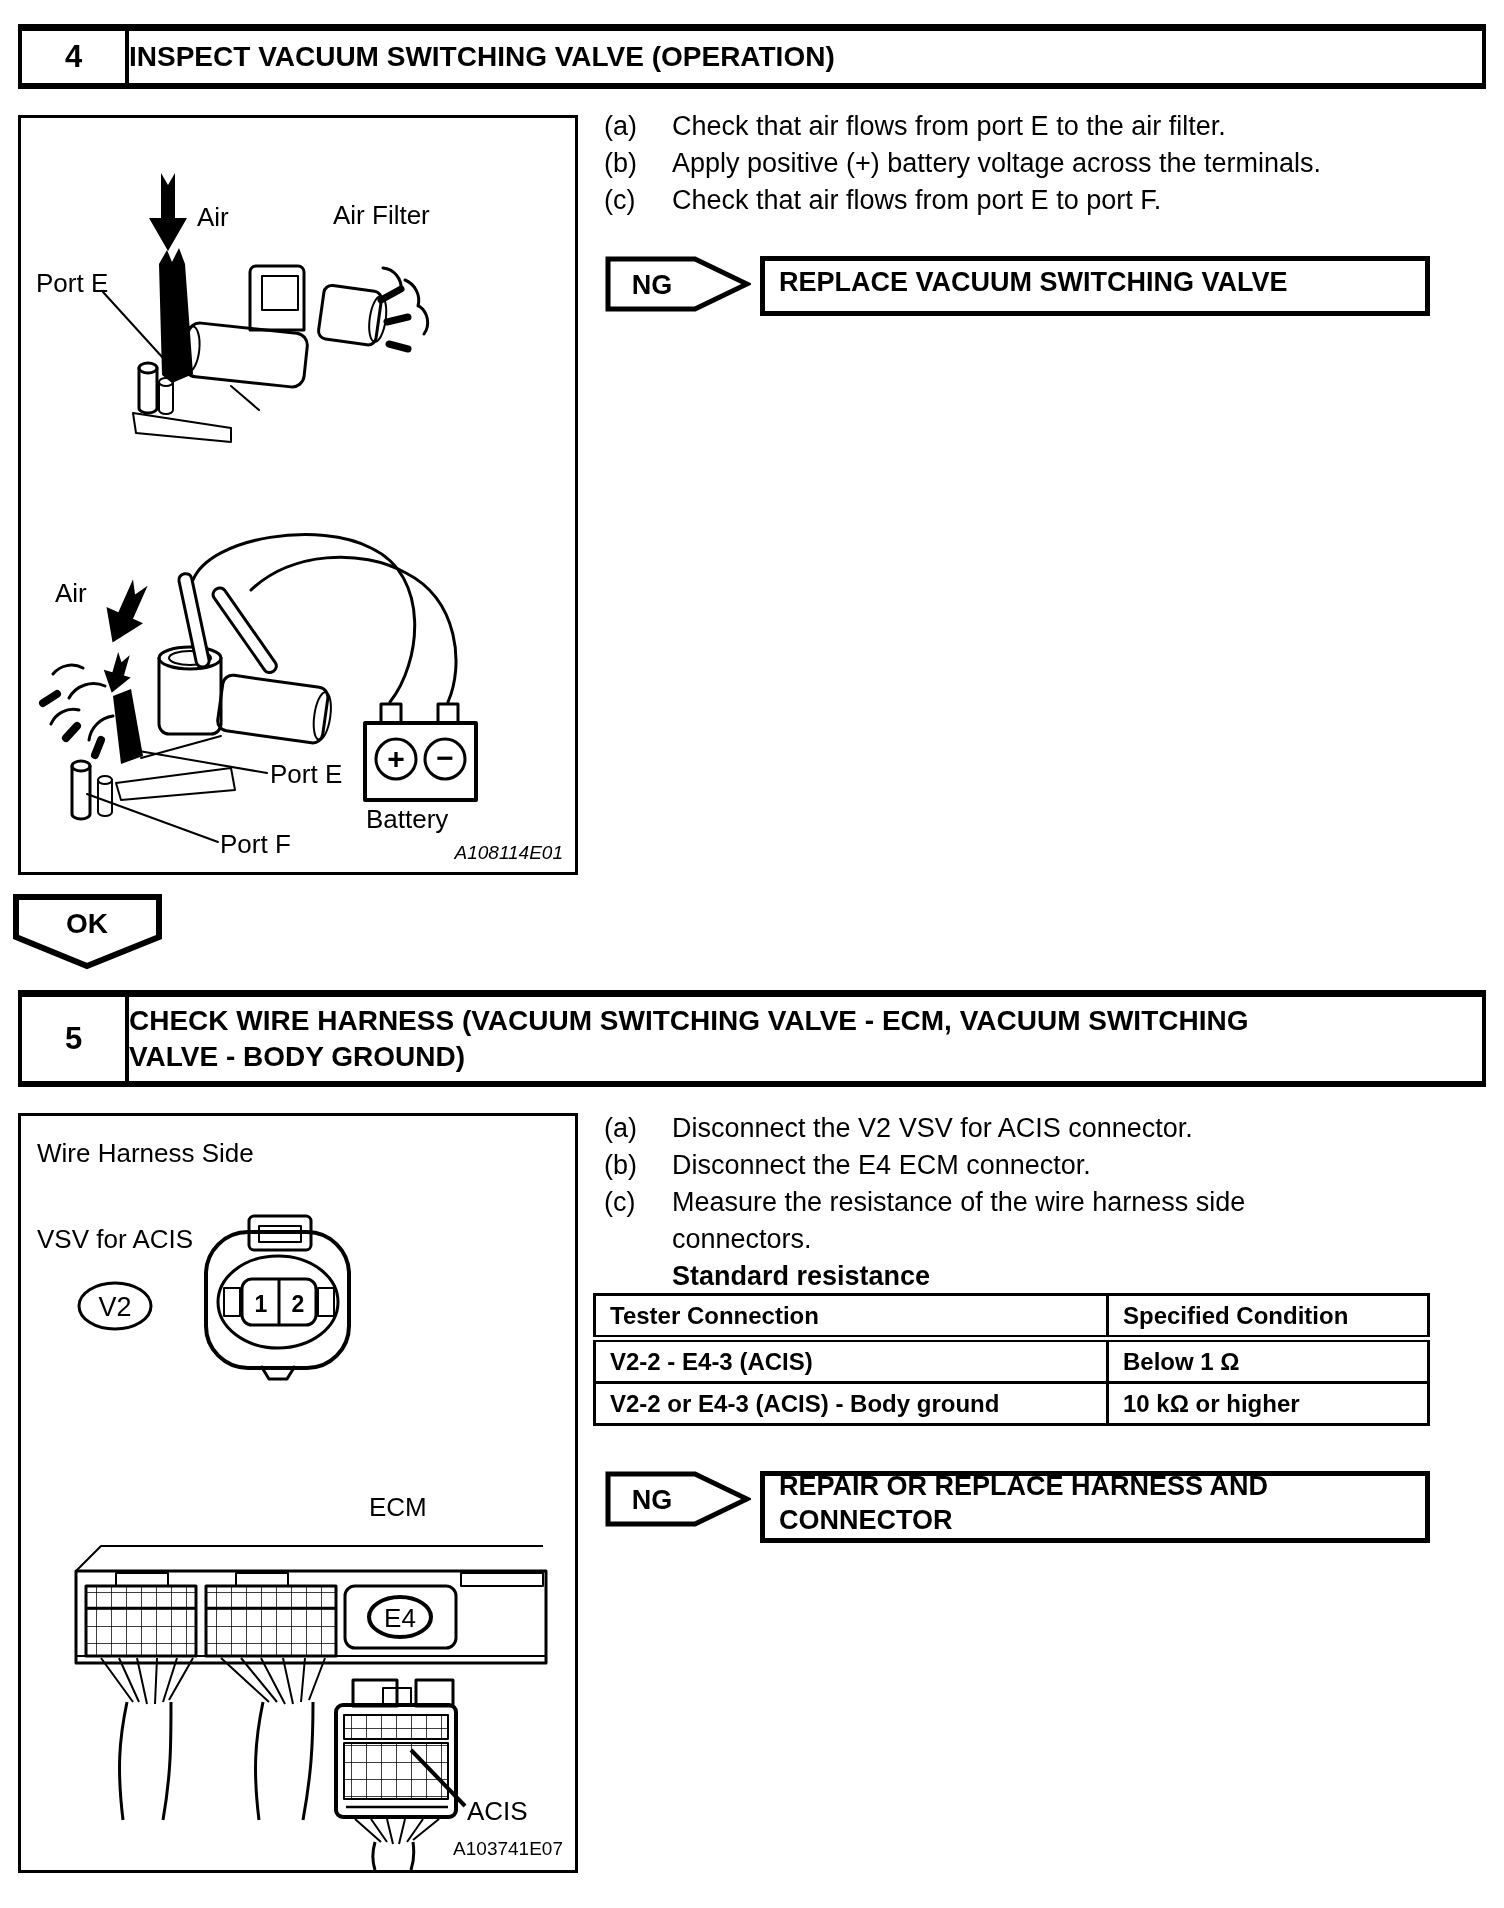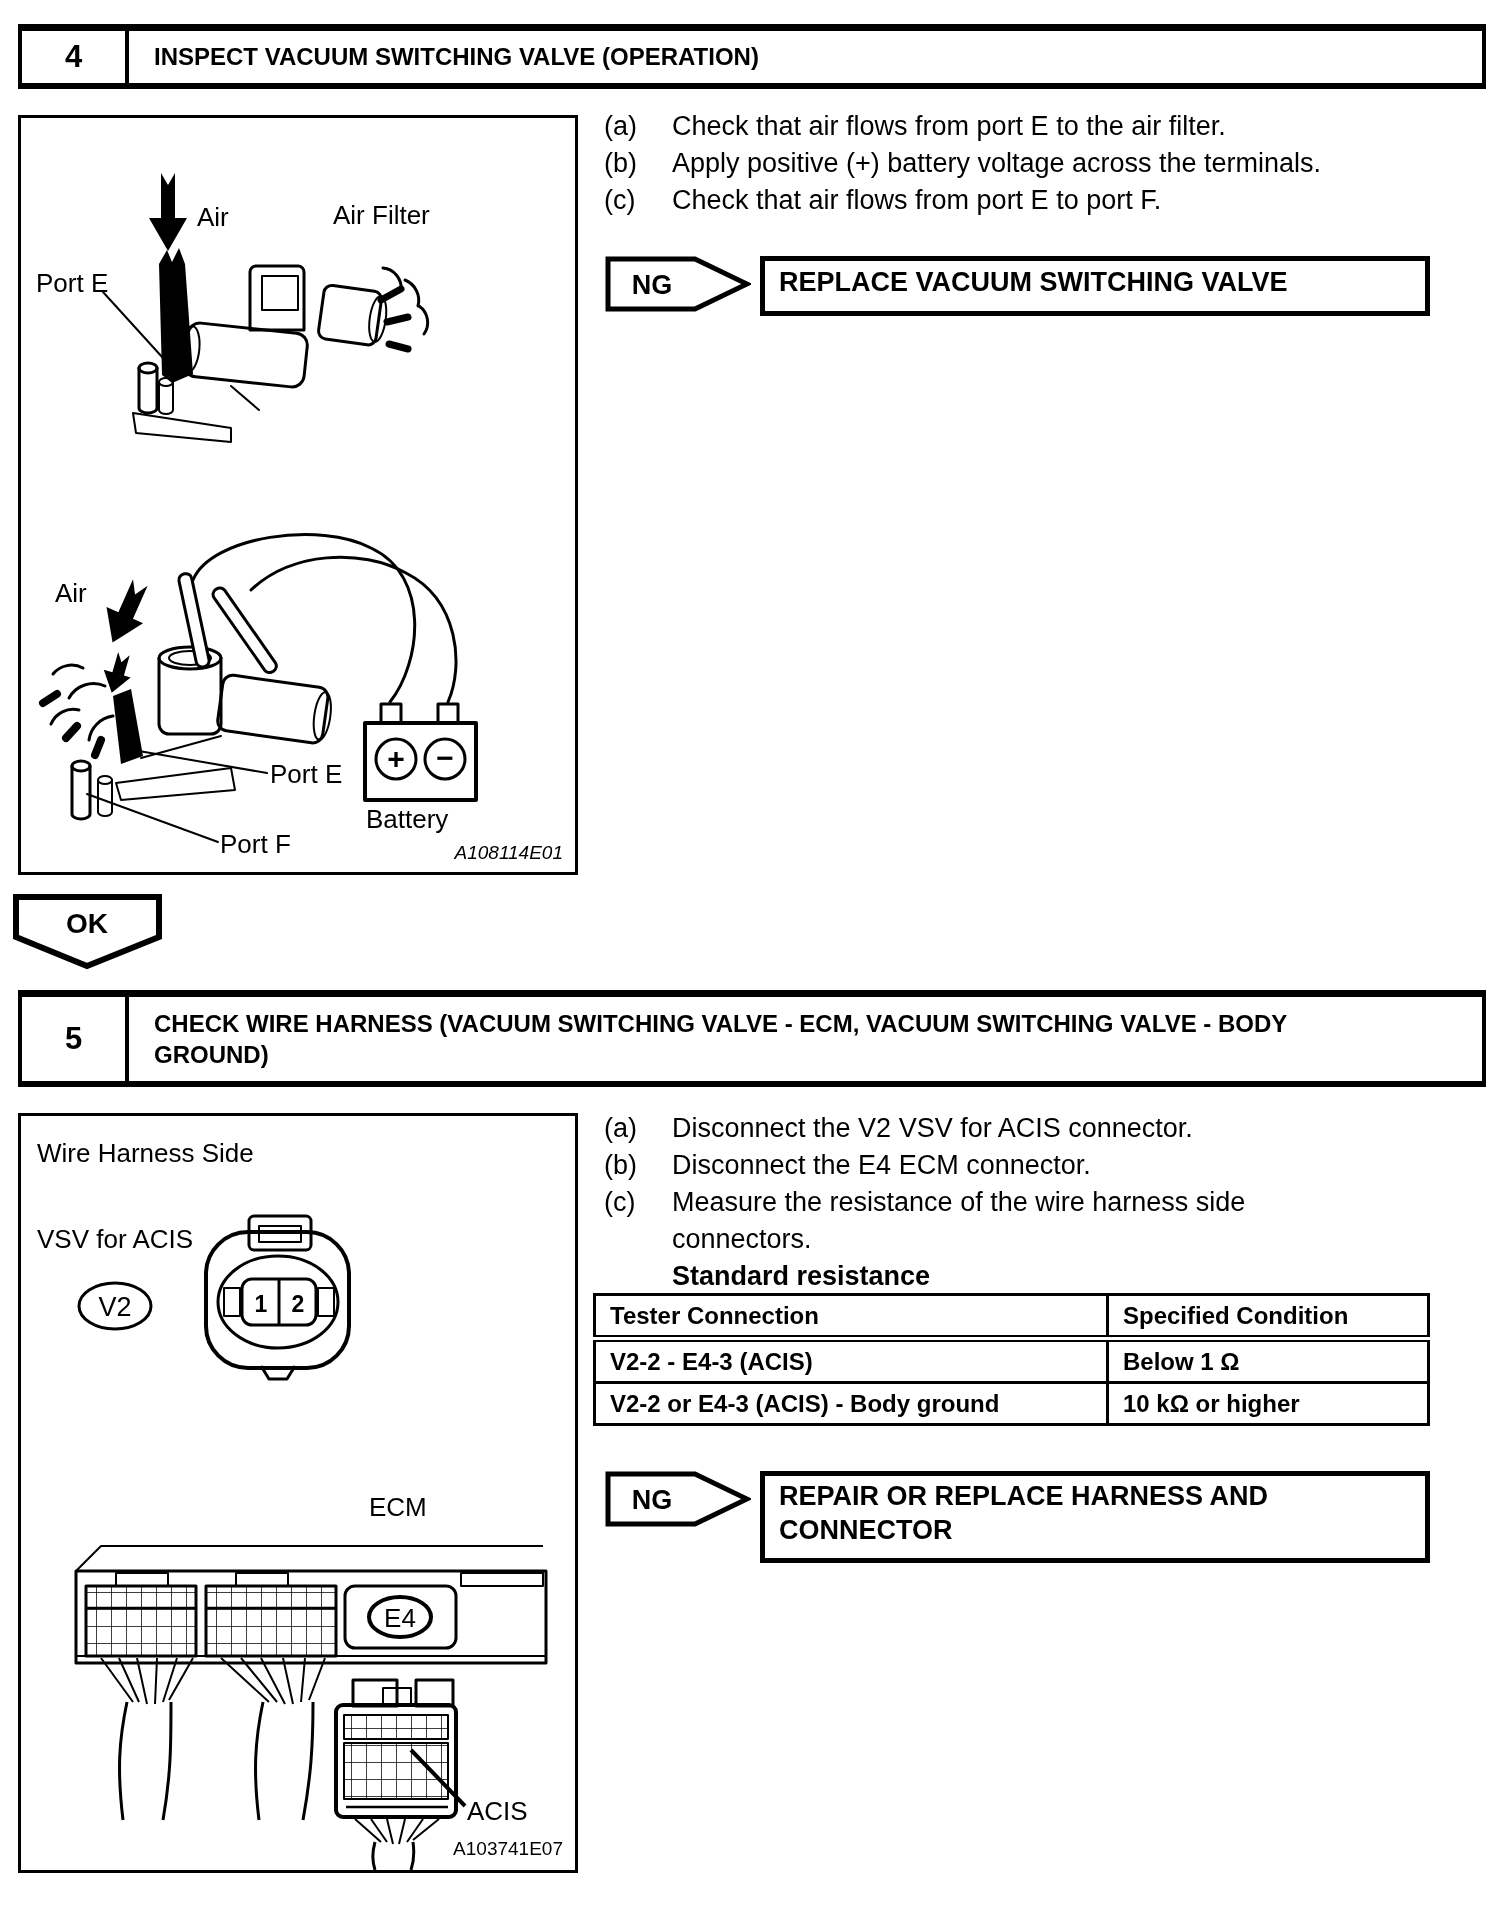--- a/index.html
+++ b/index.html
@@ -14,22 +14,22 @@
     display:flex; background:#fff;
   }
   #hdr4 { top:24px; height:65px; }
   #hdr5 { top:990px; height:97px; }
   .step-num {
     flex:0 0 103px; border-right:4px solid #000;
     display:flex; align-items:center; justify-content:center;
     font-weight:bold; font-size:31px;
   }
   .step-title {
-    flex:1; display:flex; align-items:center; padding-left:25px;
-    font-weight:bold; font-size:24px; line-height:1.3;
+    flex:1; display:flex; align-items:center; 
+    font-weight:bold; font-size:28px; line-height:1.3;
   }
   .step-title span { display:block; }
   #hdr5 .step-title span { max-width:1200px; }
   
   .fig-box {
     position:absolute; left:18px; width:560px; height:760px;
     box-sizing:border-box; border:3px solid #000; background:#fff;
   }
   #fig1 { top:115px; }
   #fig2 { top:1113px; }
@@ -48,21 +48,21 @@
   .ng-row { position:absolute; left:605px; display:flex; align-items:flex-start;margin-top:28px; }
   #ng4 { top:228px; }
   #ng5 { top:1443px; }
   .ng-arrow svg { display:block; }
   .ng-action {
     margin-left:9px; box-sizing:border-box; width:670px;
     border:5px solid #000; font-weight:bold; font-size:27px; line-height:34px;
     display:flex; align-items:center; padding:8px 0 16px 14px; background:#fff;
   }
   #ng4 .ng-action { height:60px; }
-  #ng5 .ng-action { height:92px; }
+  #ng5 .ng-action { height:72px; }
   #ng5 .ng-action span { max-width:580px; display:block; }
   
   .ok-arrow { position:absolute; left:13px; top:893px; }
   
   .res-table {
     position:absolute; left:593px; top:1293px; border-collapse:collapse;
     background:#fff;
   }
   .res-table td {
     border:3px solid #000; font-weight:bold; font-size:24px;

